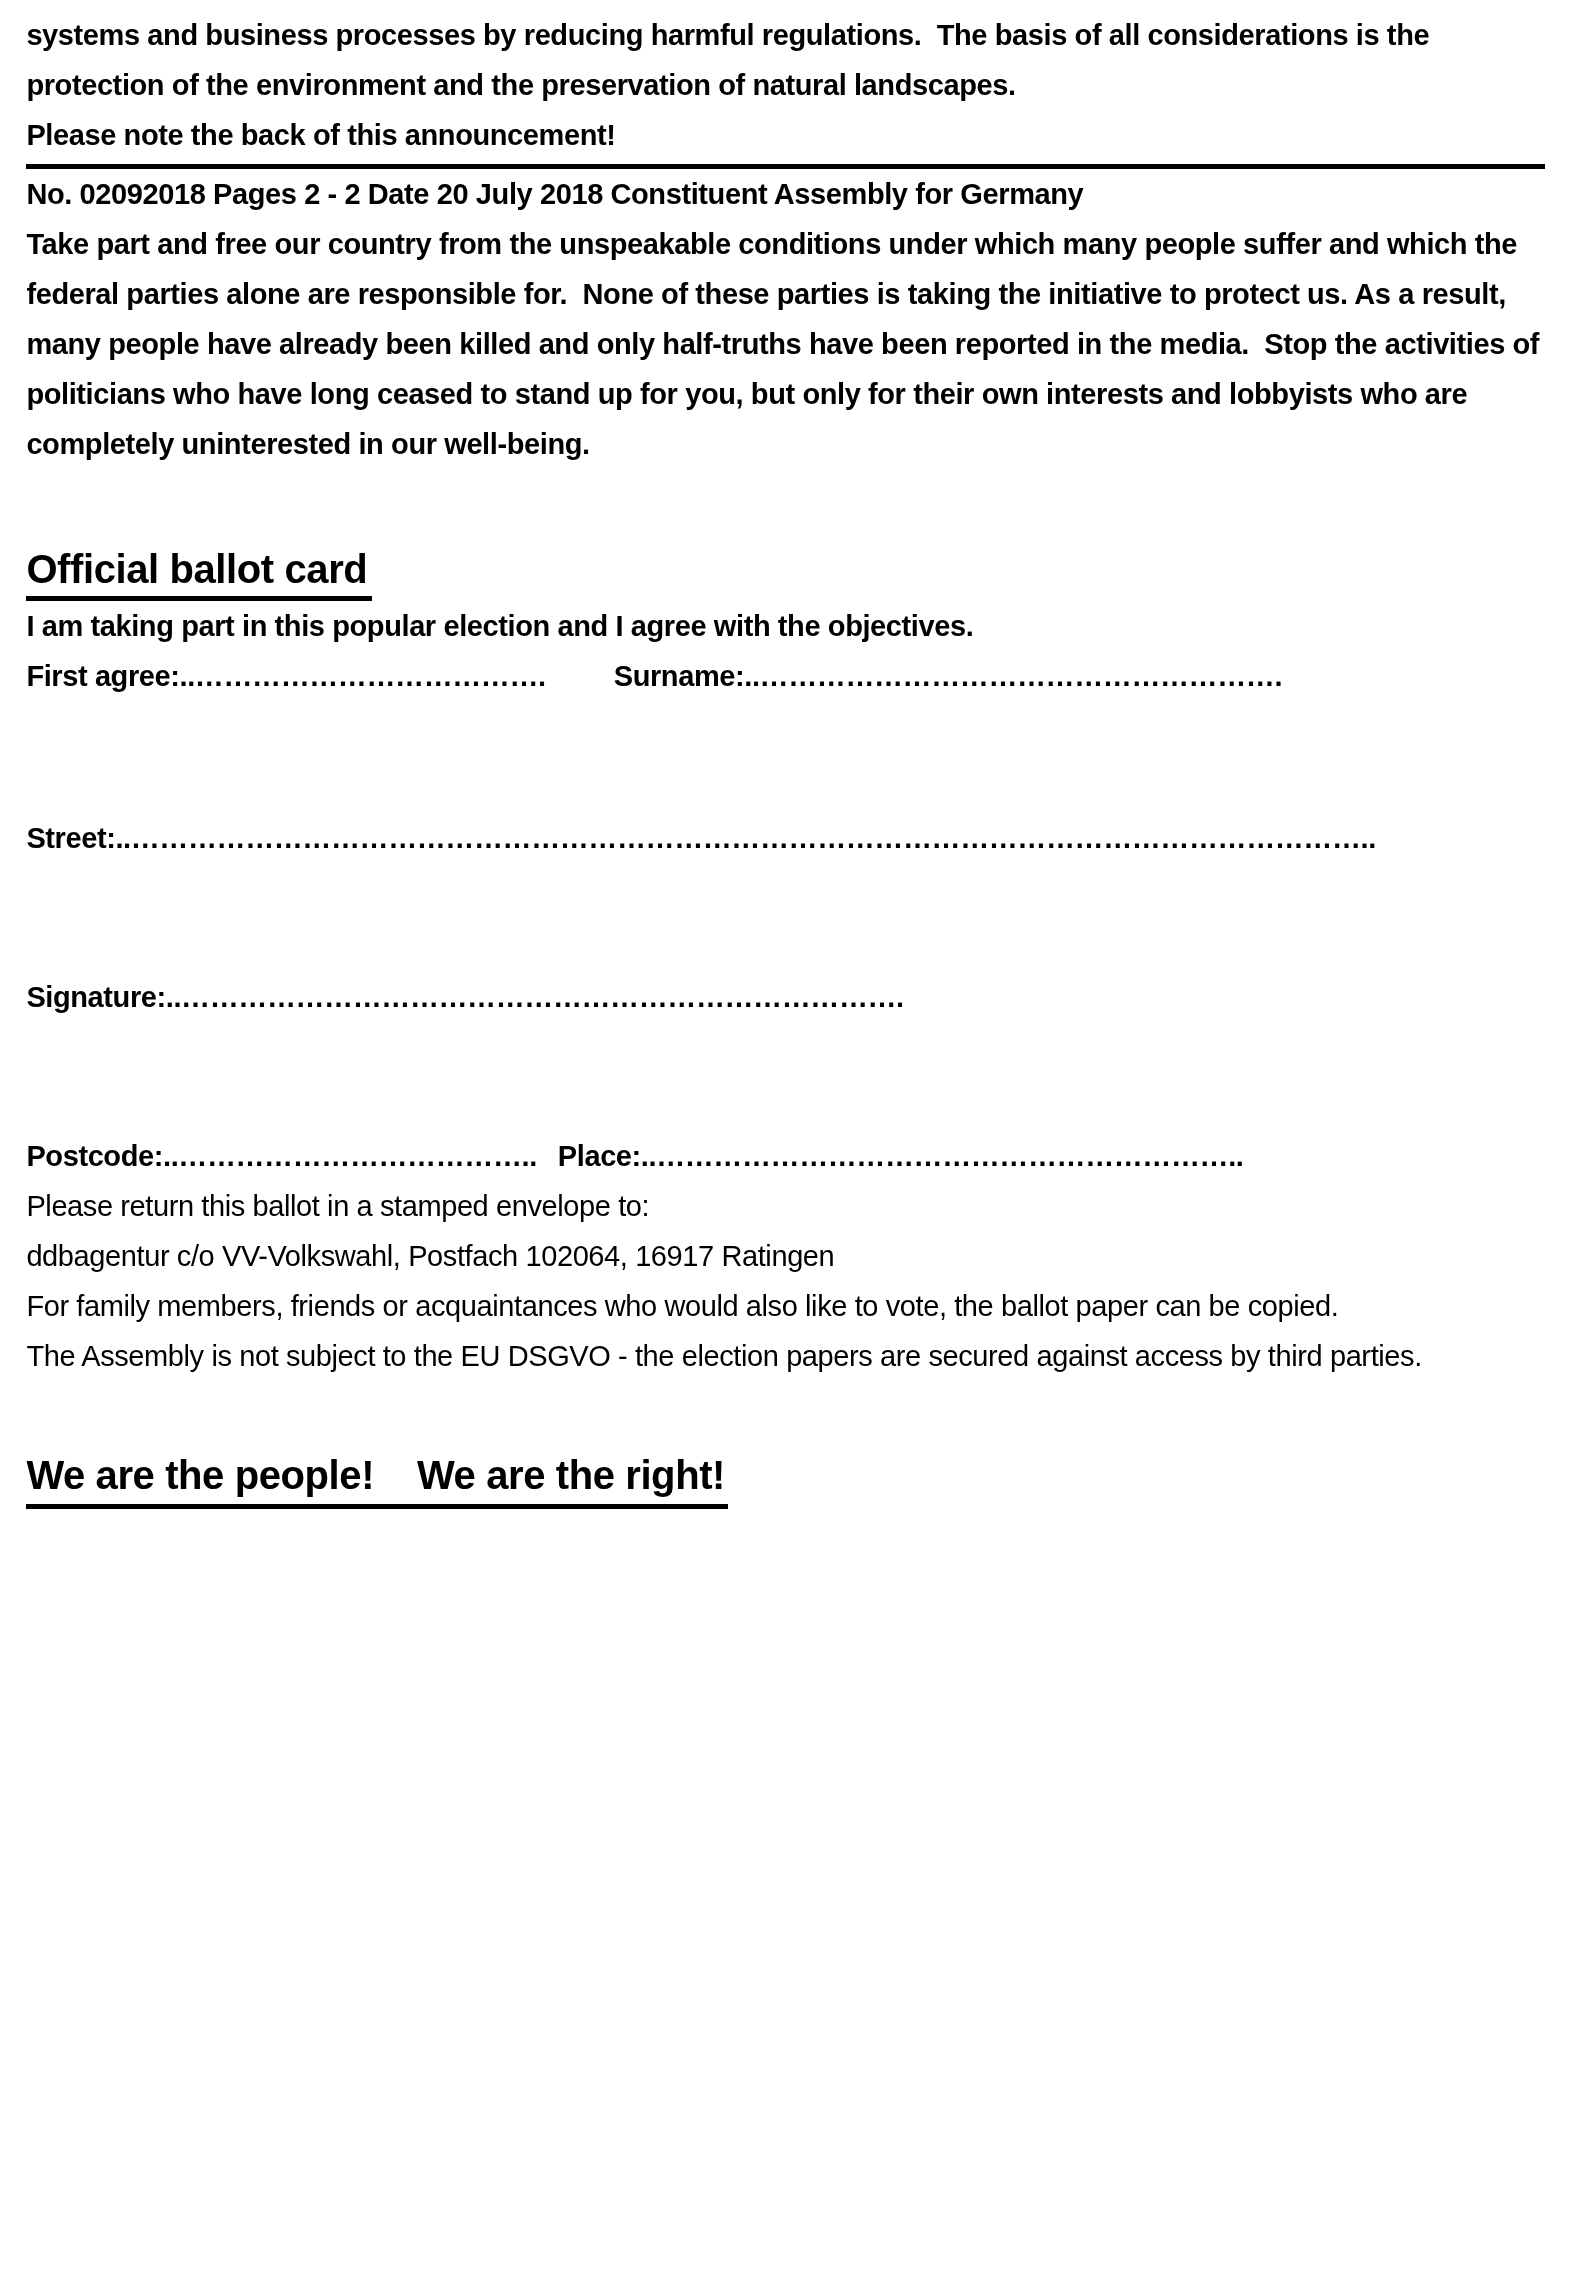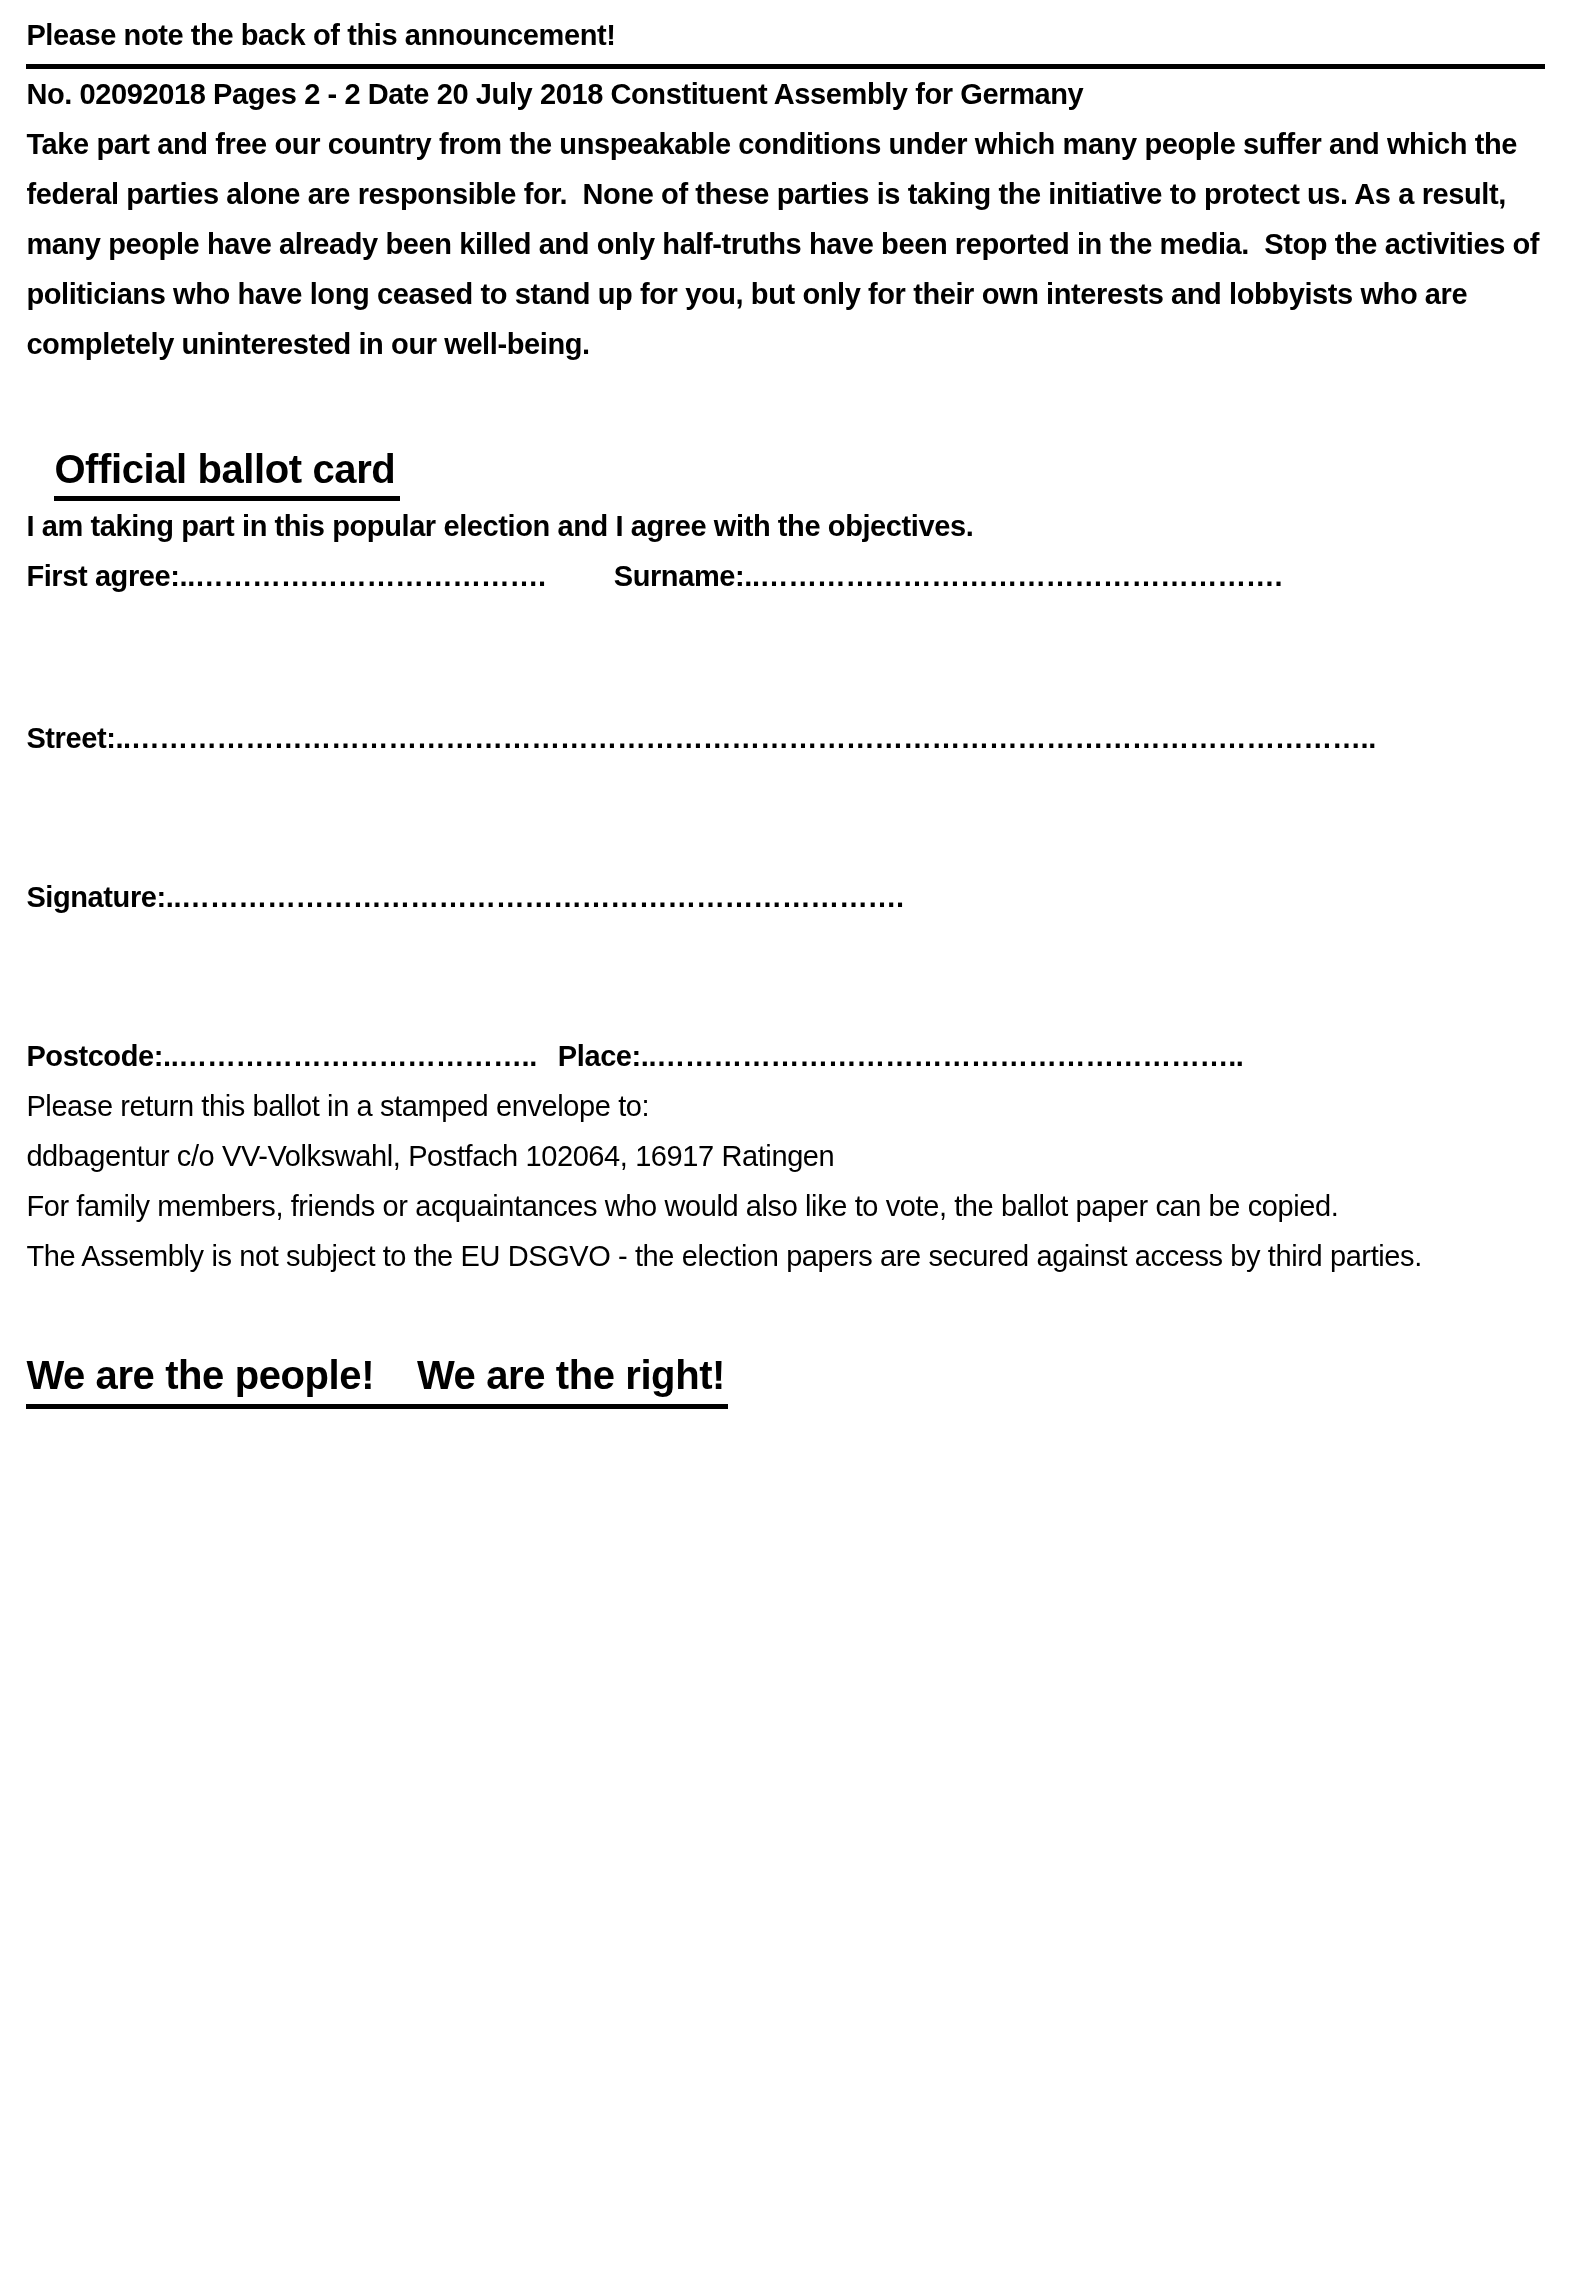--- a/index.html
+++ b/index.html
@@ -39,21 +39,20 @@
   .appeal    { margin-top: 24px; }
 
   .h1-wrap   { margin-top: 76px; }
   .h1 {
     display: inline-block;
     font-size: 40px;
     line-height: 48px;
     border-bottom: 5.6px solid #000;
     padding-bottom: 3.2px;
     padding-right: 4.8px;
-    margin-left: 28px;
   }
 
   .eligibility { margin-top: 104px; }
   .consent     { margin-top: 104px; }
 
   .form-line {
     margin-top: 104px;
     white-space: nowrap;
     line-height: 50px;
   }
@@ -79,20 +78,21 @@
     padding-bottom: 4.8px;
     padding-right: 3.2px;
     white-space: pre;
   }
 </style>
 </head>
 <body>
 
 <div class="doc">
 
+  <p class="intro">systems and business processes by reducing harmful regulations.  The basis of all considerations is the protection of the environment and the preservation of natural landscapes.</p>
 
   <p class="notice">Please note the back of this announcement!</p>
 
   <p class="meta">No. 02092018 Pages 2 - 2 Date 20 July 2018 Constituent Assembly for Germany</p>
 
   <p class="appeal">Take part and free our country from the unspeakable conditions under which many people suffer and which the federal parties alone are responsible for.  None of these parties is taking the initiative to protect us. As a result, many people have already been killed and only half-truths have been reported in the media.  Stop the activities of politicians who have long ceased to stand up for you, but only for their own interests and lobbyists who are completely uninterested in our well-being.</p>
 
   <div class="h1-wrap">
     <span class="h1">Official ballot card</span>
   </div>

